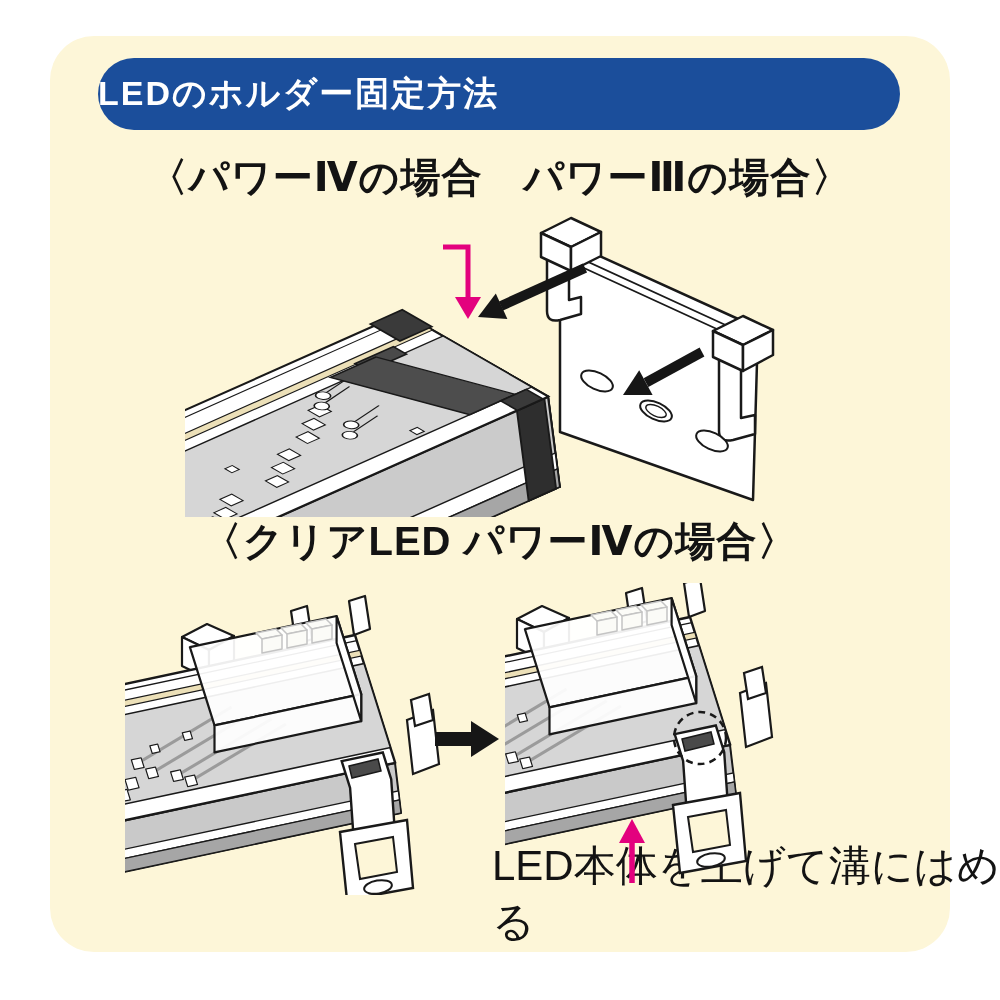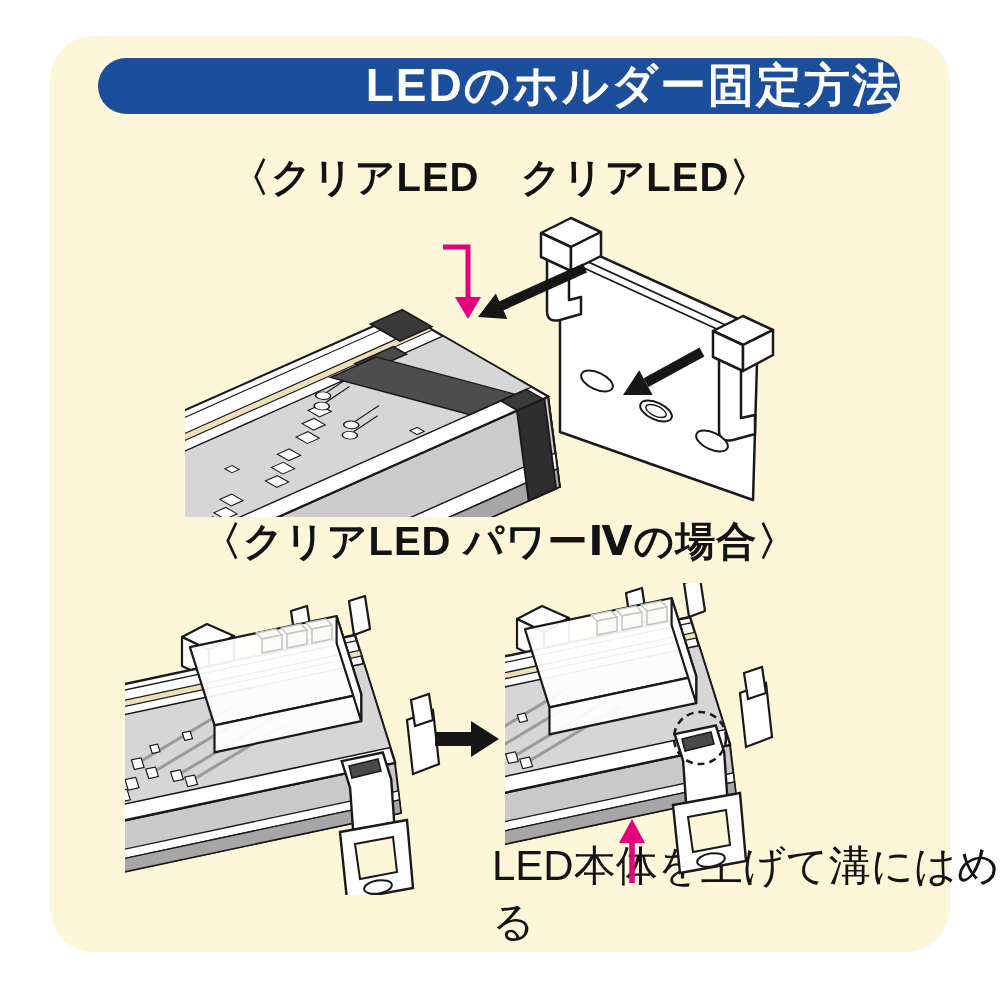--- a/index.html
+++ b/index.html
@@ -3,44 +3,44 @@
 <meta charset="utf-8">
 <style>
   :root{
     --page-bg:#ffffff; --panel-bg:#fdf6d8; --header-bg:#1b4e9b; --header-text:#ffffff;
     --text:#131313; --magenta:#e3017e; --arrow:#161616;
   }
   html,body{margin:0;padding:0;background:#fff;}
   body{font-family:"Liberation Sans","DejaVu Sans",sans-serif;}
   .page{position:relative;width:1000px;height:1000px;background:var(--page-bg);overflow:hidden;}
   .panel{position:absolute;left:50px;top:36px;width:900px;height:916px;background:var(--panel-bg);border-radius:44px;}
-  .pill{position:absolute;left:98px;top:58px;width:802px;height:56px;background:var(--header-bg);
-        border-radius:36px;color:var(--header-text);display:flex;align-items:center;justify-content:flex-end;
-        font-size:46px;font-weight:700;letter-spacing:2px;}
+  .pill{position:absolute;left:98px;top:58px;width:802px;height:72px;background:var(--header-bg);
+        border-radius:36px;color:var(--header-text);display:flex;align-items:center;justify-content:flex-start;
+        font-size:34px;font-weight:700;letter-spacing:2px;}
   .sec-heading{position:absolute;left:0;width:1000px;text-align:center;font-size:40px;font-weight:700;
         color:var(--text);letter-spacing:1px;}
   .h-p3{top:150px;}
   .h-p4{top:514px;}
   .annotation{position:absolute;left:183px;top:229px;font-size:34px;line-height:1.28;color:var(--text);font-weight:500;}
   .caption{position:absolute;left:492px;top:838px;font-size:42px;color:var(--text);font-weight:500;}
   svg{position:absolute;}
   #illu1{left:185px;top:205px;}
   #illu2{left:115px;top:583px;}
 </style>
 </head>
 <body>
 
 <div class="page">
   <div class="panel"></div>
 
   <div class="pill">
     <span>LEDのホルダー固定方法</span>
   </div>
 
-  <div class="sec-heading h-p3">〈クリアLED　クリアLED〉</div>
+  <div class="sec-heading h-p3">〈パワーⅣの場合　パワーⅢの場合〉</div>
   <div class="sec-heading h-p4">〈クリアLED パワーⅣの場合〉</div>
 
 
   <div class="caption">LED本体を上げて溝にはめる</div>
 
   <svg id="illu1" width="625" height="312" viewBox="0 0 625 312">
 
     <g fill="#ffffff" stroke="#191919" stroke-width="2.5" stroke-linejoin="round">
       <polygon points="375,33 573,123 568,295 375,227"></polygon>
       <path d="M375,44 L571,134 M375,52 L571,142" fill="none" stroke-width="1.8"></path>

